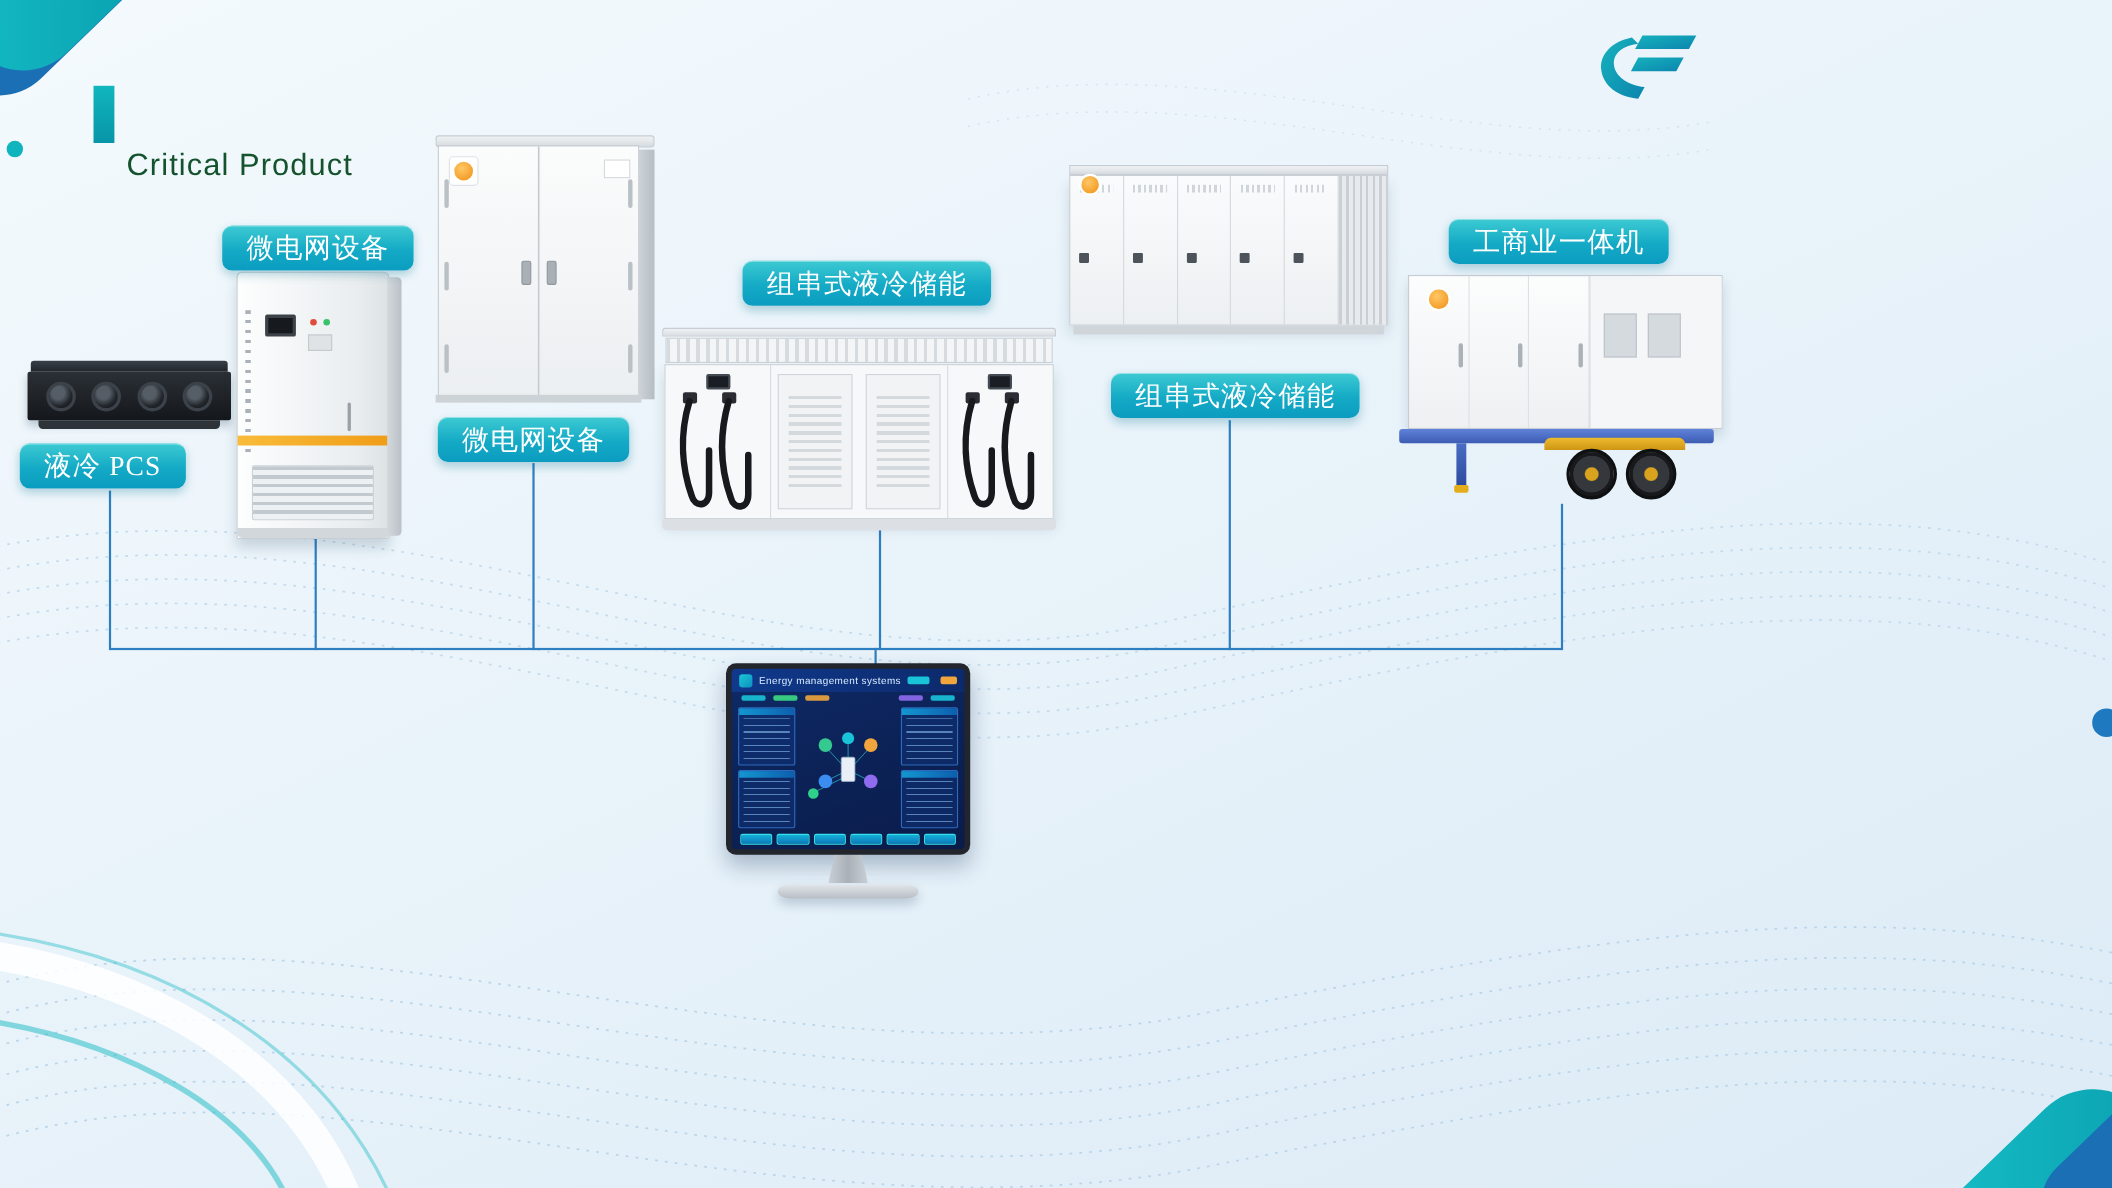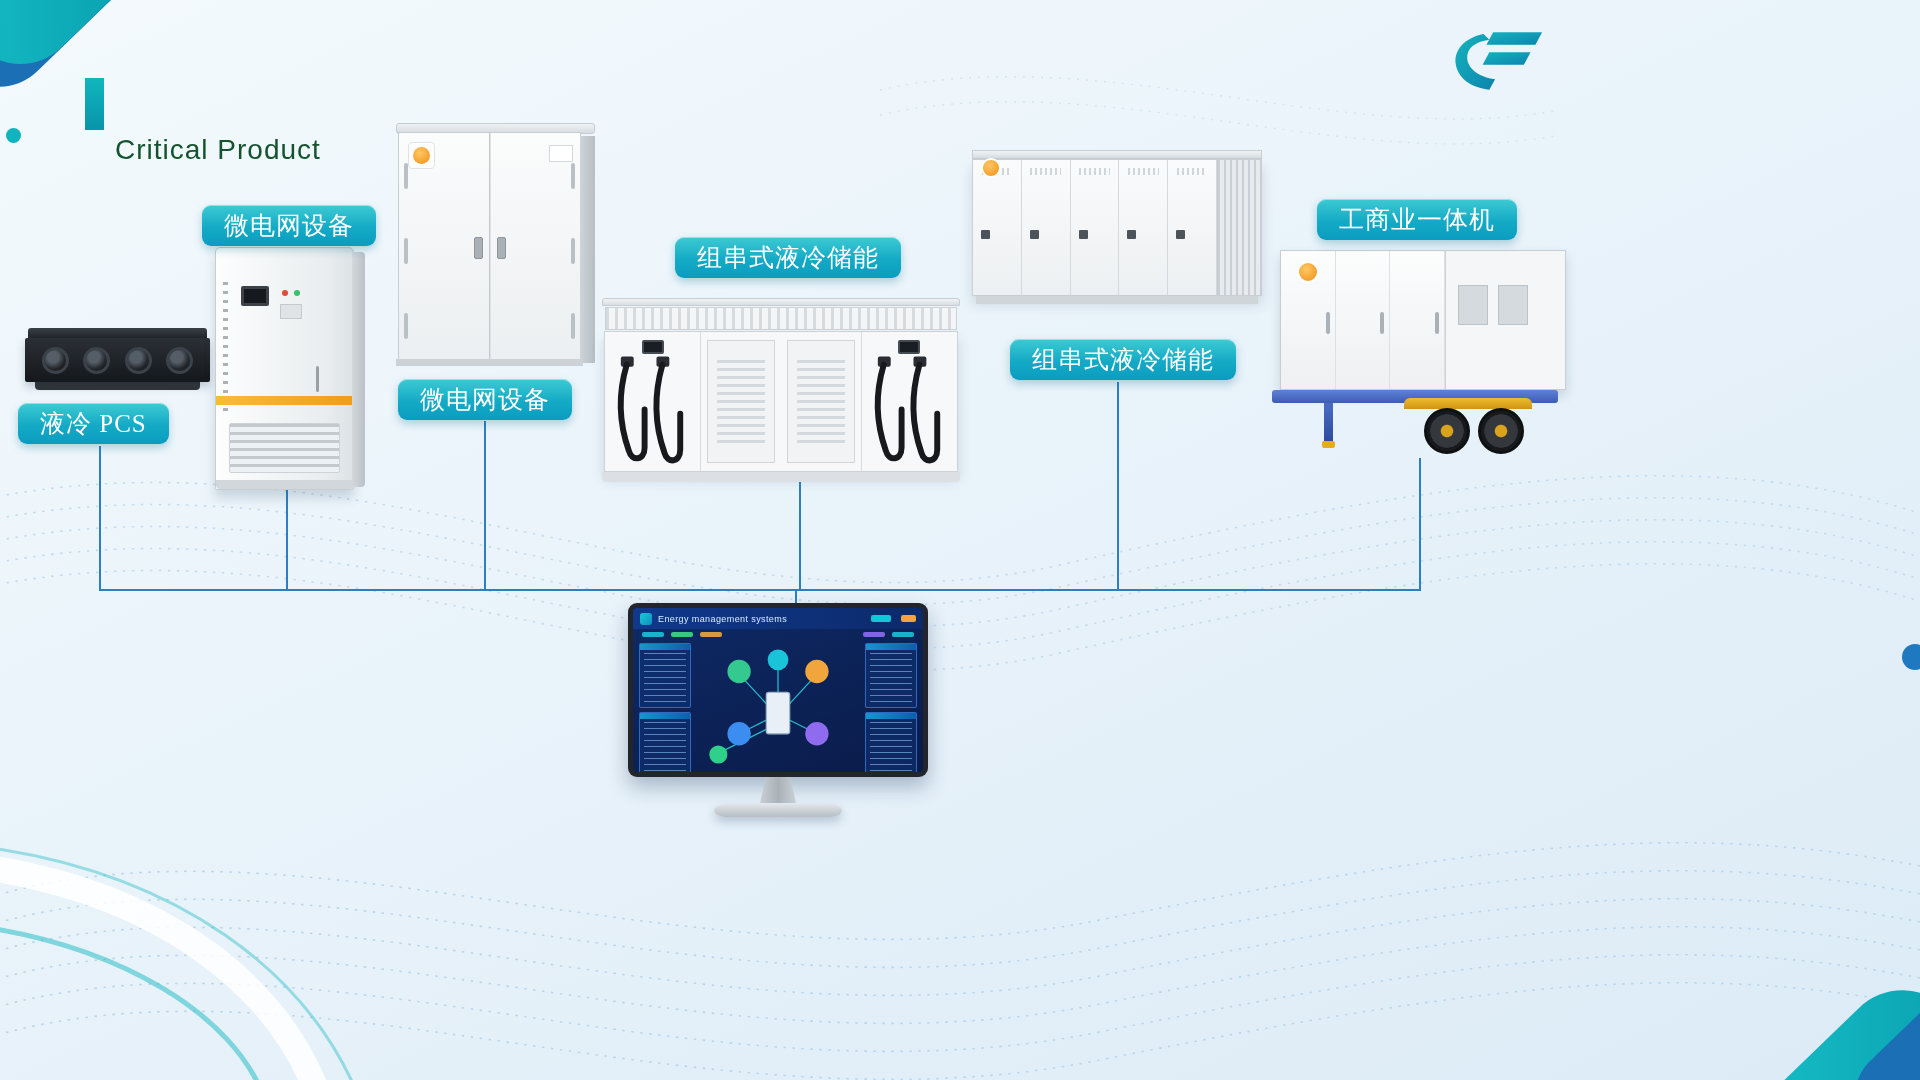--- a/index.html
+++ b/index.html
@@ -123,21 +123,21 @@
   .mob-win.a { left:12px; } .mob-win.b { left:52px; }
   .mob-logo { position:absolute; left:16px; top:10px; width:22px; height:22px; border-radius:50%; background:radial-gradient(circle at 40% 35%, #ffc766, #ef8f12); border:2px solid #fff; z-index:1; }
   .mob-chassis { position:absolute; left:0; right:8px; top:140px; height:13px; background:linear-gradient(#5f82d8,#3c5cb2); border-radius:3px; }
   .mob-gear { position:absolute; left:52px; top:153px; width:9px; height:38px; background:linear-gradient(180deg,#4a6cc4,#2e4c9e); }
   .mob-gear::after { content:""; position:absolute; left:-2px; bottom:-7px; width:13px; height:7px; background:#e3ad1c; border-radius:2px; }
   .mob-fender { position:absolute; right:34px; top:148px; width:128px; height:11px; background:linear-gradient(#eebb2e,#cf9513); border-radius:6px 6px 0 0; }
   .wheel { position:absolute; top:158px; width:46px; height:46px; border-radius:50%; background:radial-gradient(circle,#d9a31d 0 20%, #34383d 24% 58%, #17191c 60% 100%); border:3px solid #0e1012; }
   .wheel.w1 { right:96px; } .wheel.w2 { right:42px; }
 
   
-  .monitor { position:absolute; left:628px; top:603px; width:300px; z-index:2; }
+  .monitor { position:absolute; left:660px; top:603px; width:222px; z-index:2; }
   .mon-frame { height:174px; background:#22252b; border-radius:9px; padding:5px; box-shadow:0 10px 20px rgba(20,50,90,.3); }
   .mon-screen { height:100%; border-radius:4px; background:linear-gradient(160deg,#0e2a66,#0a1b49); overflow:hidden; display:flex; flex-direction:column; }
   .scr-header { height:21px; flex:0 0 21px; background:linear-gradient(90deg,#10398c,#0c2a6b); display:flex; align-items:center; gap:6px; padding:0 7px; }
   .scr-logo { width:12px; height:12px; border-radius:3px; background:linear-gradient(135deg,#19c8d6,#0f8fc0); flex:0 0 12px; }
   .scr-title { font-size:9px; color:#d8ecff; letter-spacing:.4px; white-space:nowrap; overflow:hidden; }
   .scr-tag { height:7px; border-radius:2px; margin-left:auto; }
   .scr-tag.t1 { width:20px; background:#19c3d8; margin-left:auto; }
   .scr-tag.t2 { width:15px; background:#f0a63c; margin-left:4px; }
   .scr-status { height:11px; flex:0 0 11px; display:flex; align-items:center; gap:7px; padding:0 9px; }
   .scr-chip { height:5px; width:22px; border-radius:2px; opacity:.9; }

